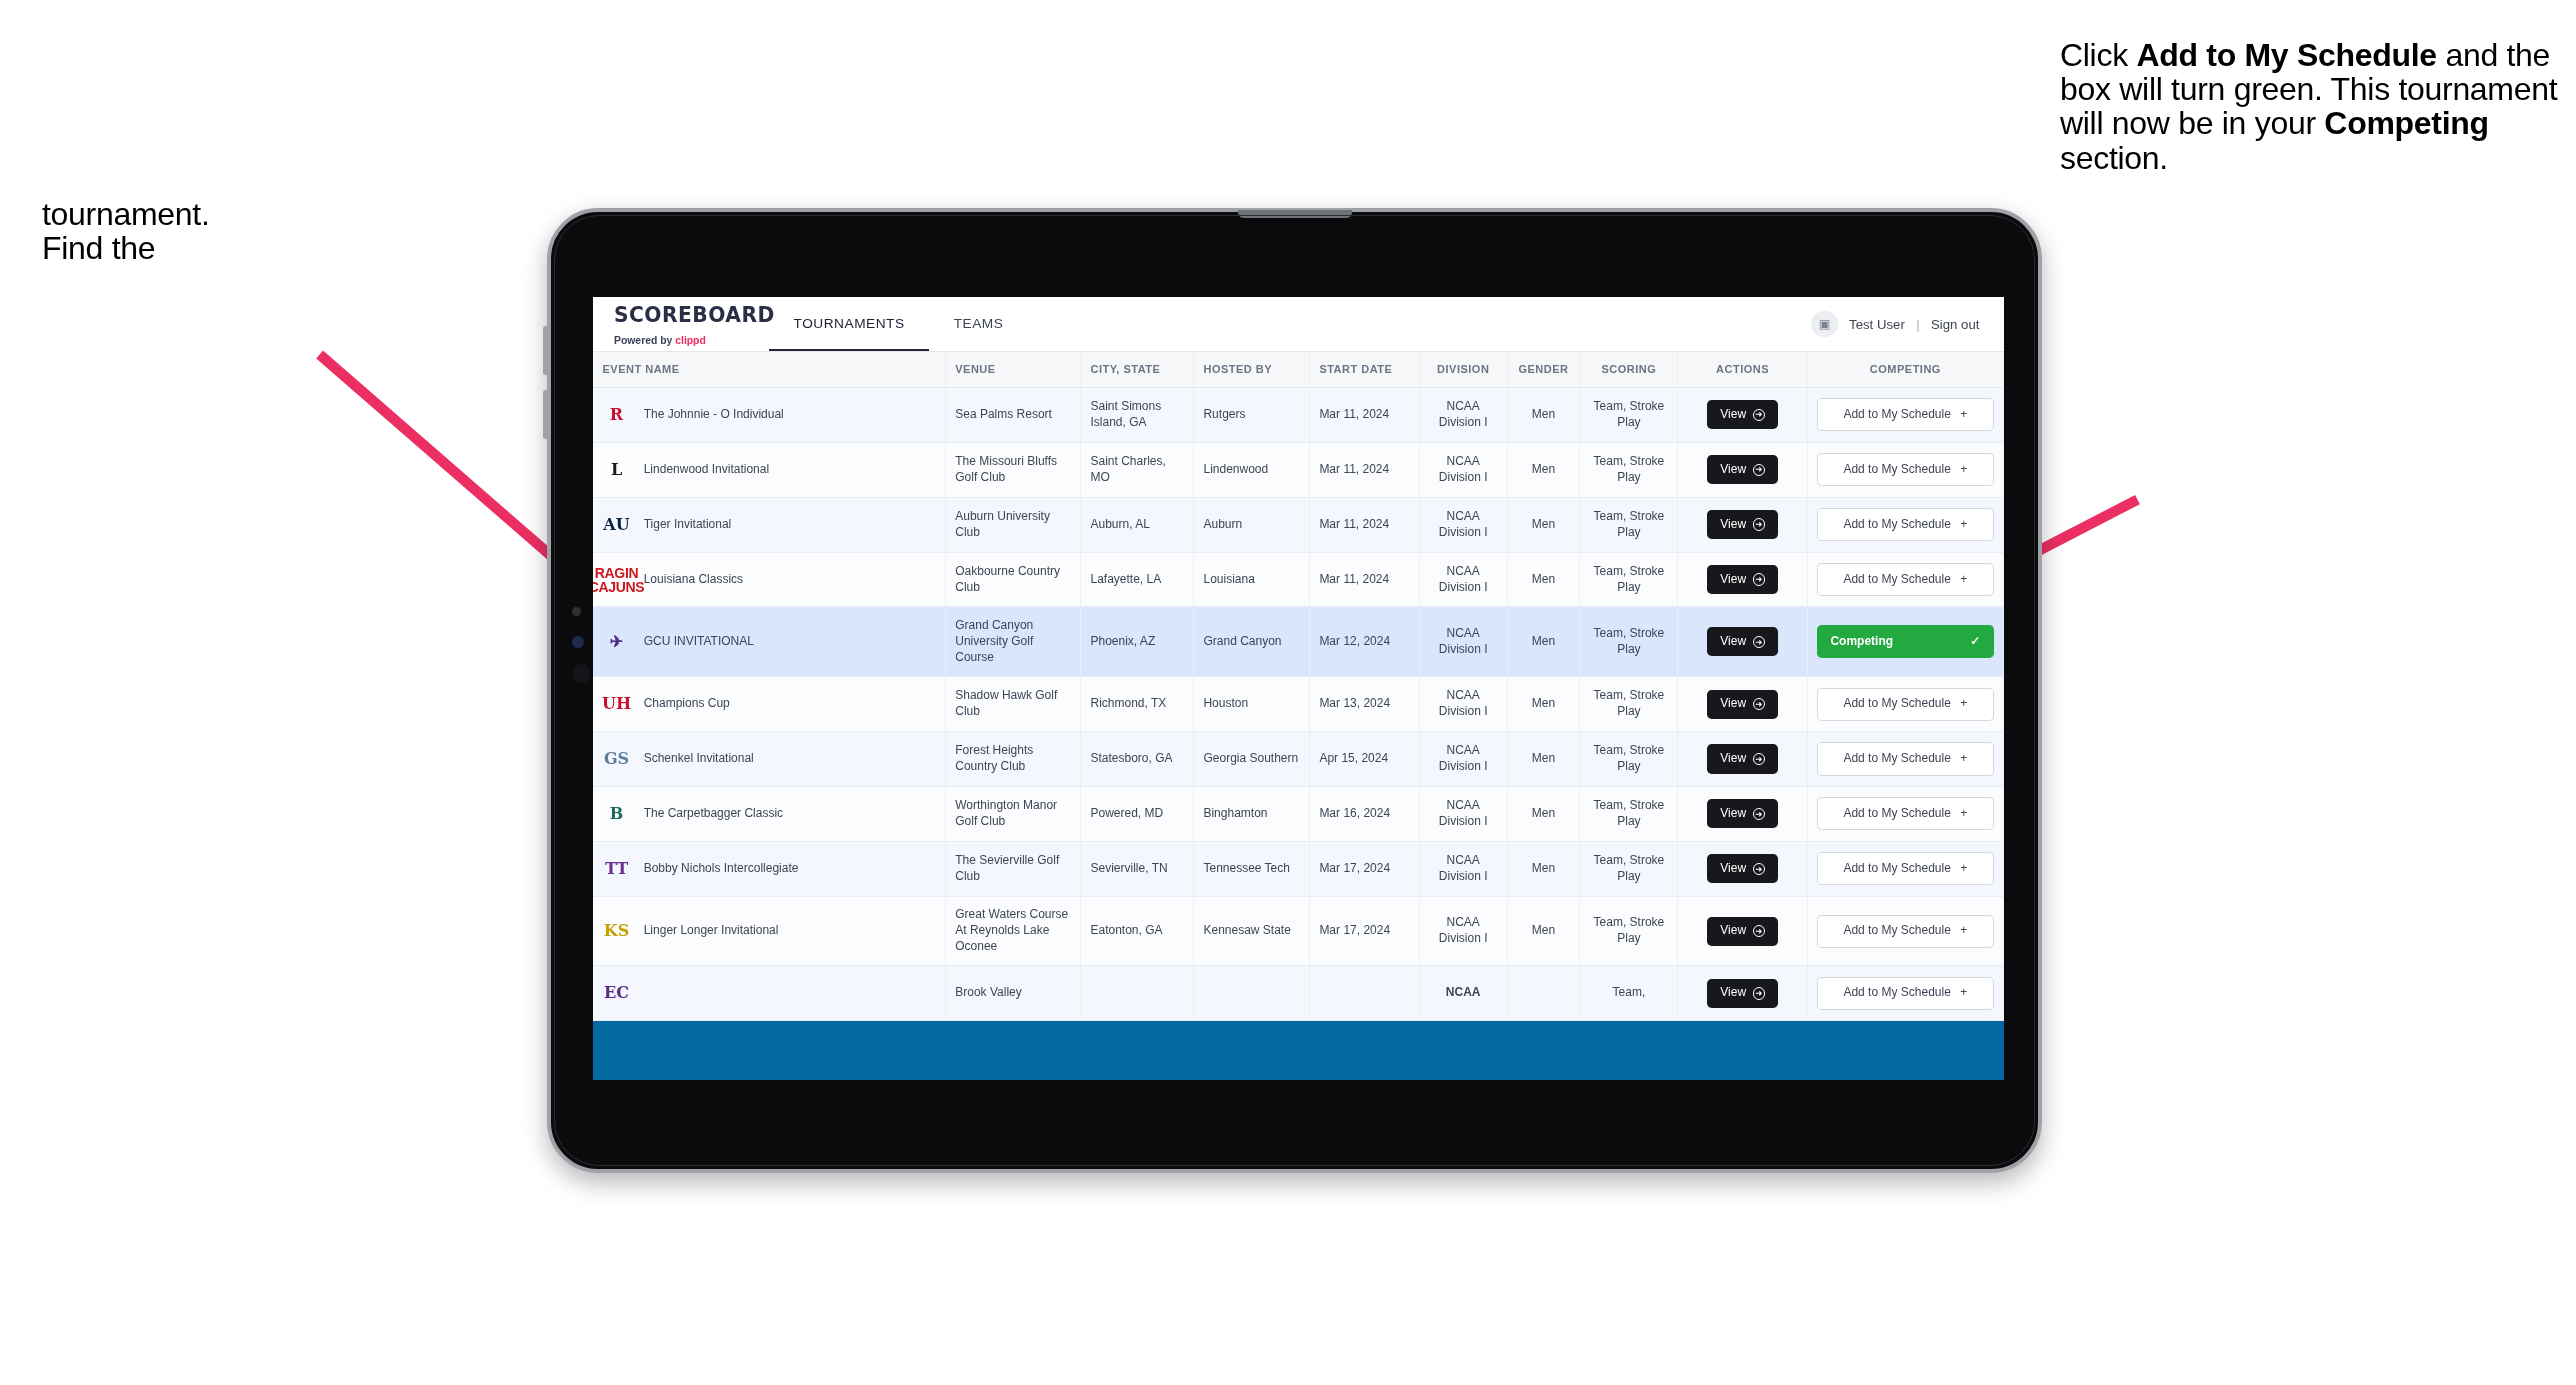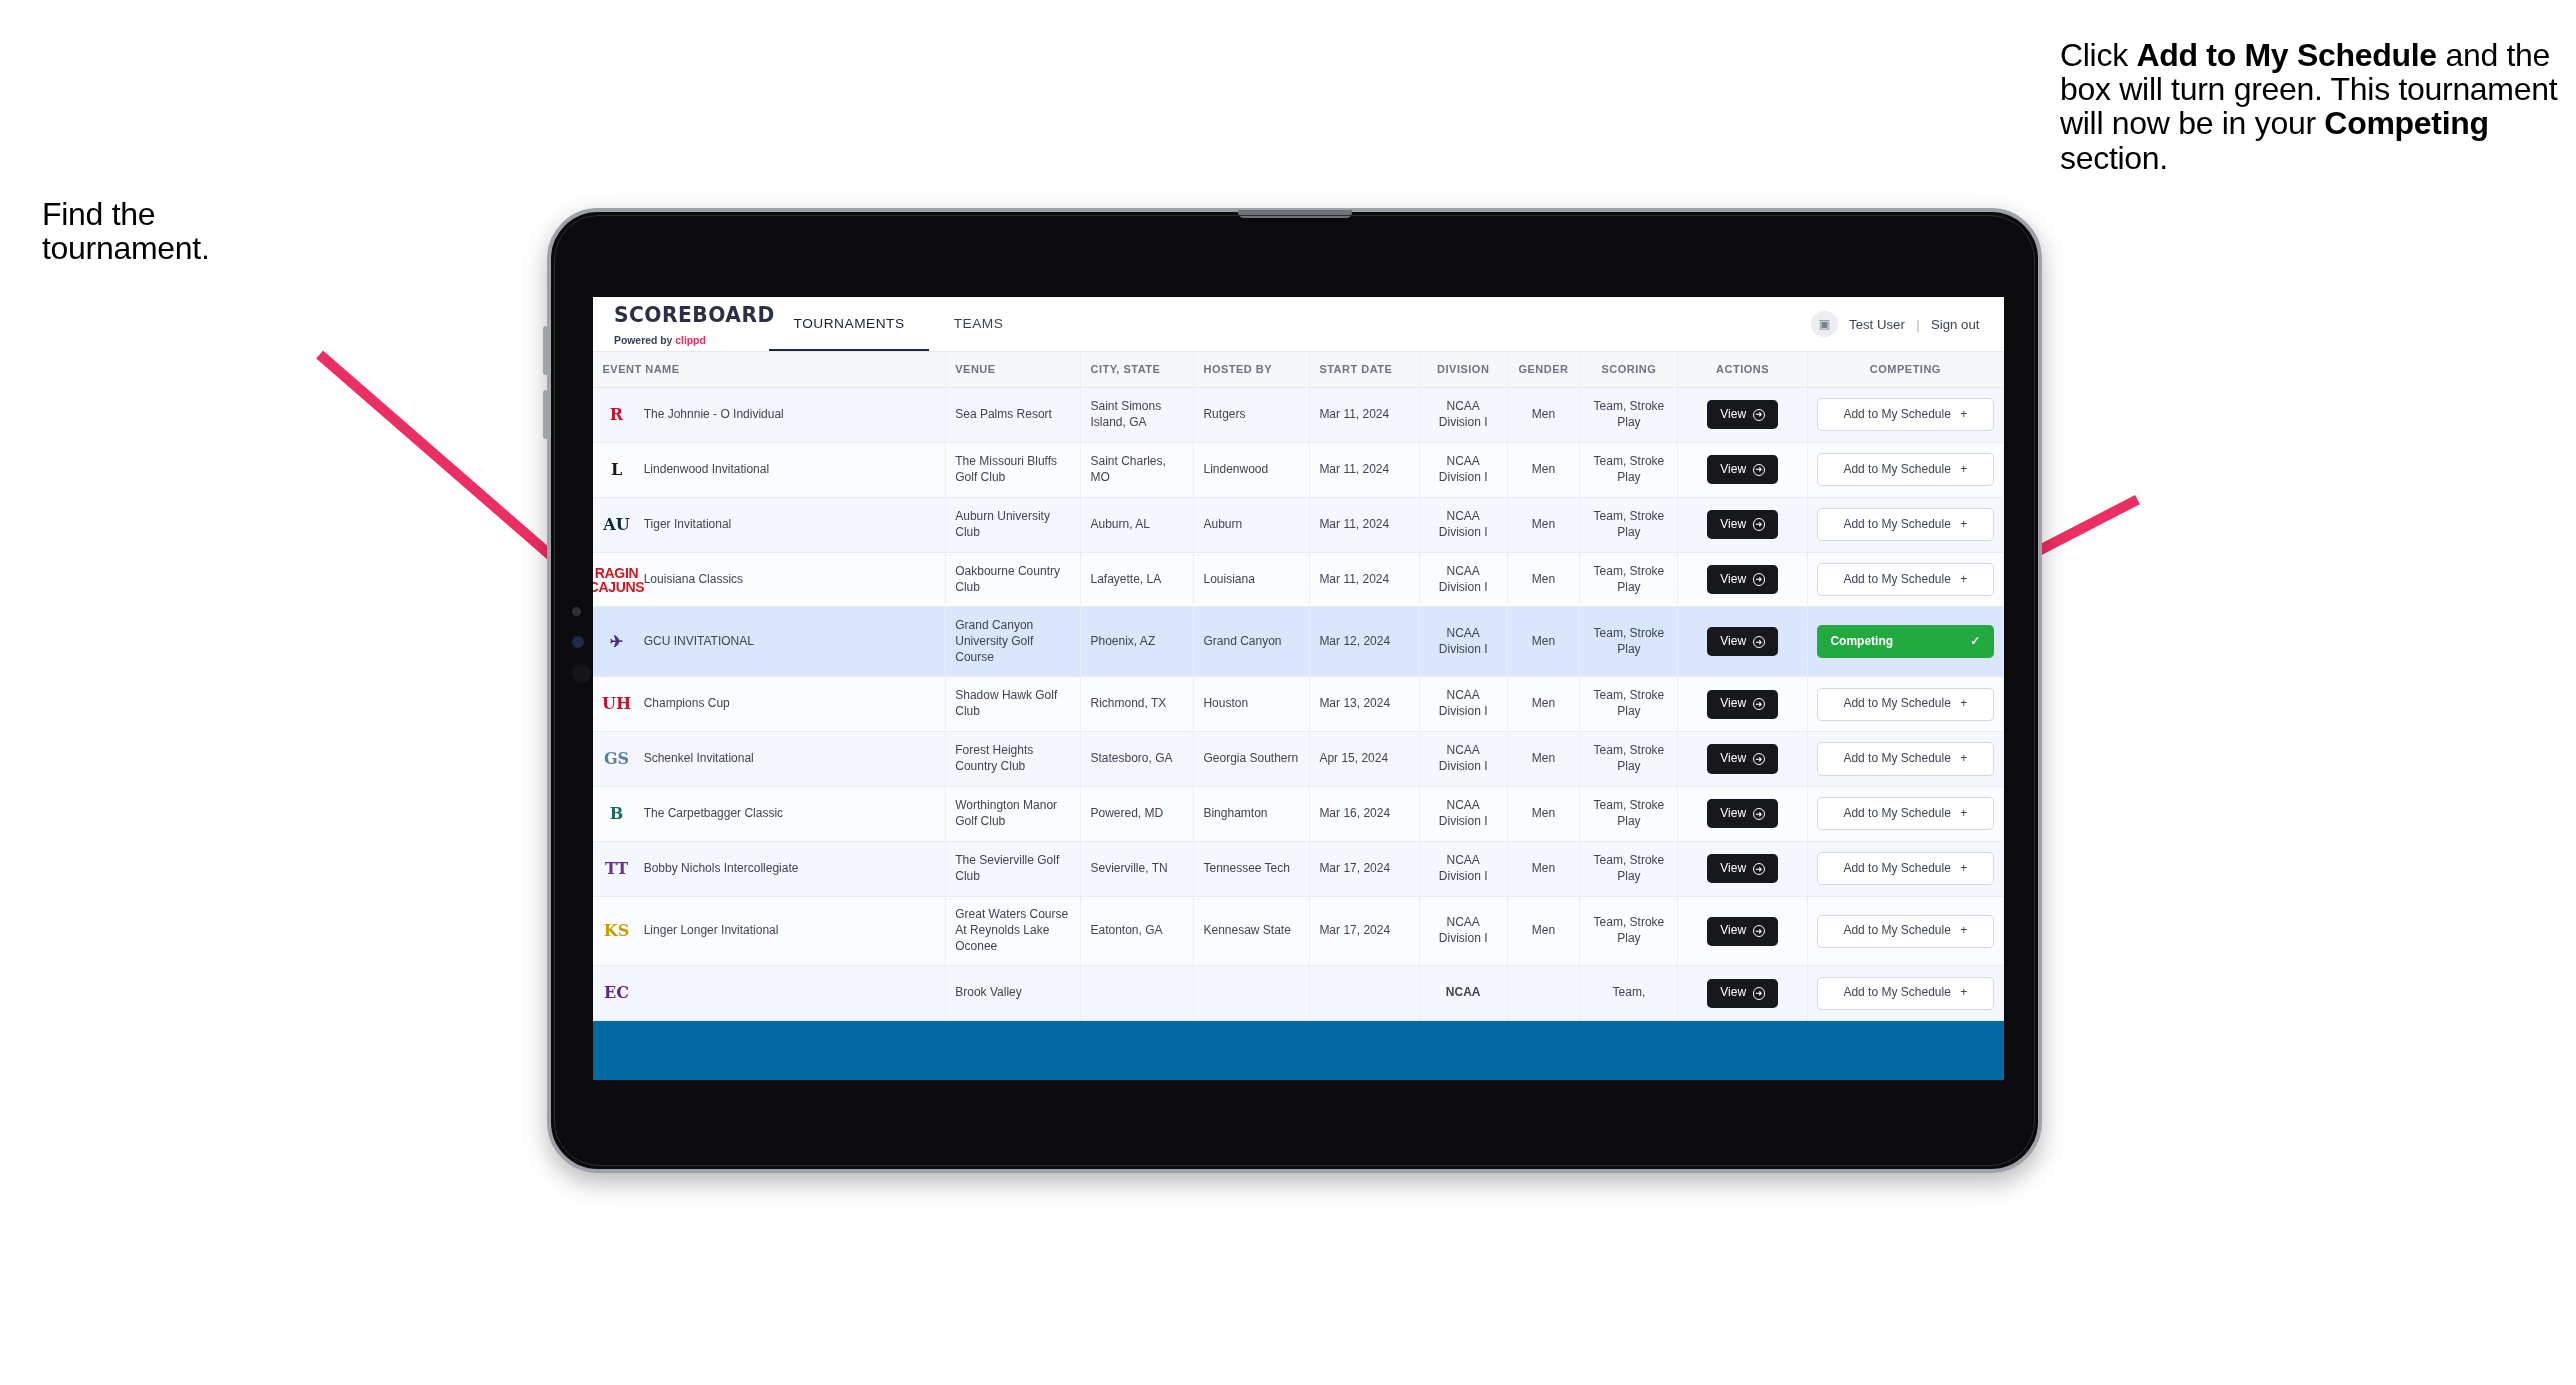--- a/index.html
+++ b/index.html
@@ -199,22 +199,22 @@
 
   
   tr.partial td { height: 24.6px; overflow: hidden; padding-top: 8.5px; padding-bottom: 0; }
 </style>
 </head>
 <body>
 
 <div class="page">
 
   <div class="annot" id="annot-left">
+    <div>tournament.</div>
     <div>Find the</div>
-    <div>tournament.</div>
   </div>
 
   <div class="annot" id="annot-right">
     <span>Click </span><b>Add to My Schedule</b><span> and the box will turn green. This tournament will now be in your </span><b>Competing</b><span> section.</span>
   </div>
 
   <svg class="arrow" id="arrow-left" viewBox="0 0 340 320">
     <defs>
       <marker id="ah1" markerWidth="6" markerHeight="6" refX="3.1" refY="3" orient="auto">
         <path d="M0,0 L6,3 L0,6 z" fill="#ec2f63"></path>

